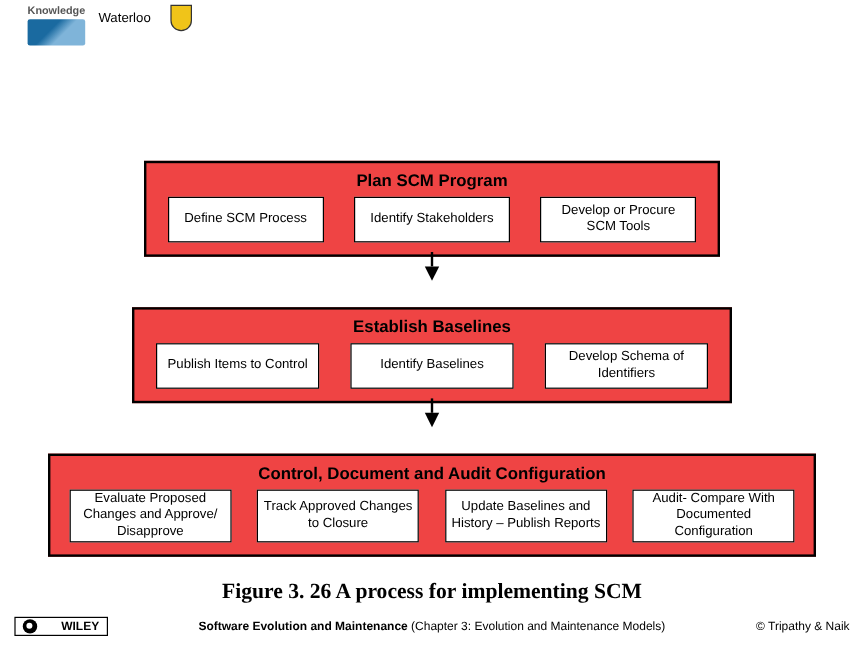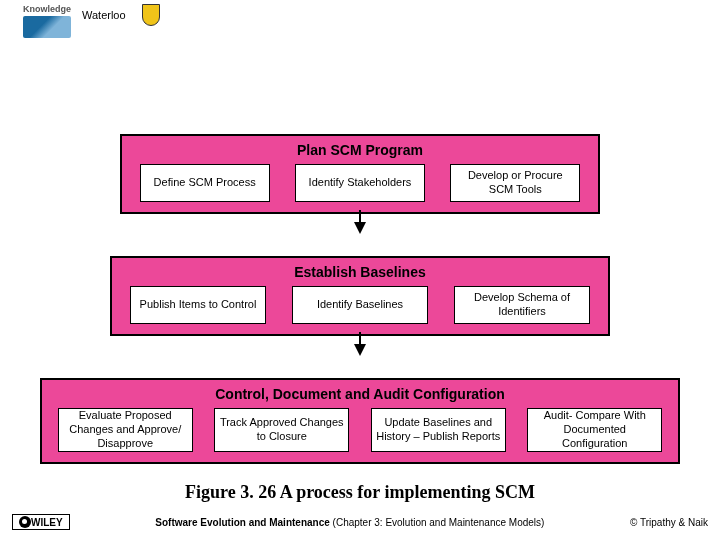--- a/index.html
+++ b/index.html
@@ -5,36 +5,36 @@
   * { box-sizing: border-box; margin: 0; padding: 0; }
   body { width: 720px; height: 540px; font-family: Arial, sans-serif; background: #fff; position: relative; }
   .header { display: flex; align-items: flex-start; padding: 4px 12px 0 12px; }
   .logo-left { width: 70px; height: 40px; display: flex; flex-direction: column; align-items: center; text-align: center; }
   .logo-kn { font-size: 9px; color: #555; font-weight: bold; }
   .logo-shape { width: 48px; height: 22px; background: linear-gradient(135deg, #1a6aa0 40%, #7fb4d9 60%); border-radius: 2px; margin-top: 2px; }
   .title { flex: 1; text-align: center; font-size: 28px; font-weight: bold; font-family: "Times New Roman", serif; padding-top: 2px; }
   .logo-right { width: 100px; font-size: 11px; text-align: left; display:flex; align-items:center; gap:16px; }
   .shield { width:18px; height:22px; background:#f0c419; border-radius:0 0 9px 9px; border:1px solid #333; }
   .diagram { position: relative; width: 720px; margin-top: 90px; }
-  .phase { position: relative; margin: 0 auto; border: 2px solid #000; background: #ec4899; padding: 6px 10px 10px 10px; }
+  .phase { position: relative; margin: 0 auto; border: 2px solid #000; background: #ef4444; padding: 6px 10px 10px 10px; }
   .phase-title { text-align: center; font-weight: bold; font-size: 14px; margin-bottom: 6px; }
   .row { display: flex; justify-content: space-around; gap: 10px; }
   .box { background: #fff; border: 1px solid #000; font-size: 11px; text-align: center; padding: 6px 4px; display: flex; align-items: center; justify-content: center; line-height: 1.25; }
   .phase1 { width: 480px; }
   .phase1 .box { width: 130px; height: 38px; }
   .phase2 { width: 500px; margin-top: 22px; }
   .phase2 .box { width: 136px; height: 38px; }
   .phase3 { width: 640px; margin-top: 22px; }
   .phase3 .box { width: 135px; height: 44px; }
   .arrow { width: 0; height: 0; border-left: 6px solid transparent; border-right: 6px solid transparent; border-top: 12px solid #000; position: relative; margin: 0 auto; }
   .arrow::before { content:""; position:absolute; width:2px; height:12px; background:#000; top:-24px; left:-1px; }
   .arrow-wrap { height: 22px; display:flex; justify-content:center; align-items:flex-end; margin-top:-2px; }
   .caption { font-family: "Times New Roman", serif; font-weight: bold; font-size: 18px; text-align: center; margin-top: 18px; }
   .footer { position: absolute; bottom: 10px; left: 0; width: 720px; display: flex; align-items: center; font-size: 10px; padding: 0 12px; }
-  .wiley { border:1px solid #000; padding:1px 6px; font-weight:bold; font-size:10px; background:#fff; display:inline-flex; align-items:center; gap:0; }
+  .wiley { border:1px solid #000; padding:1px 6px; font-weight:bold; font-size:10px; background:#fff; display:inline-flex; align-items:center; gap:20px; }
   .wiley-dot { width:12px; height:12px; background:#000; border-radius:50%; position:relative; }
   .wiley-dot::after { content:""; position:absolute; width:5px; height:5px; background:#fff; border-radius:50%; top:3px; left:3px; }
   .foot-text { flex:1; text-align:center; }
   .credit { font-size:10px; }
 </style>
 </head>
 <body>
 
 <div class="header">
   <div class="logo-left">

